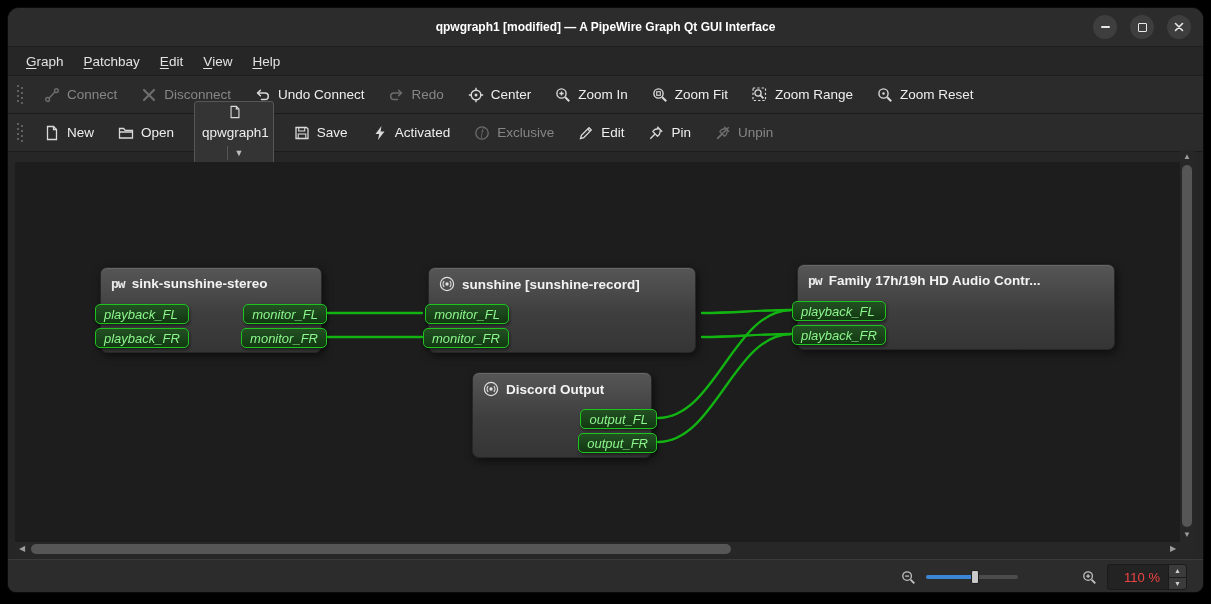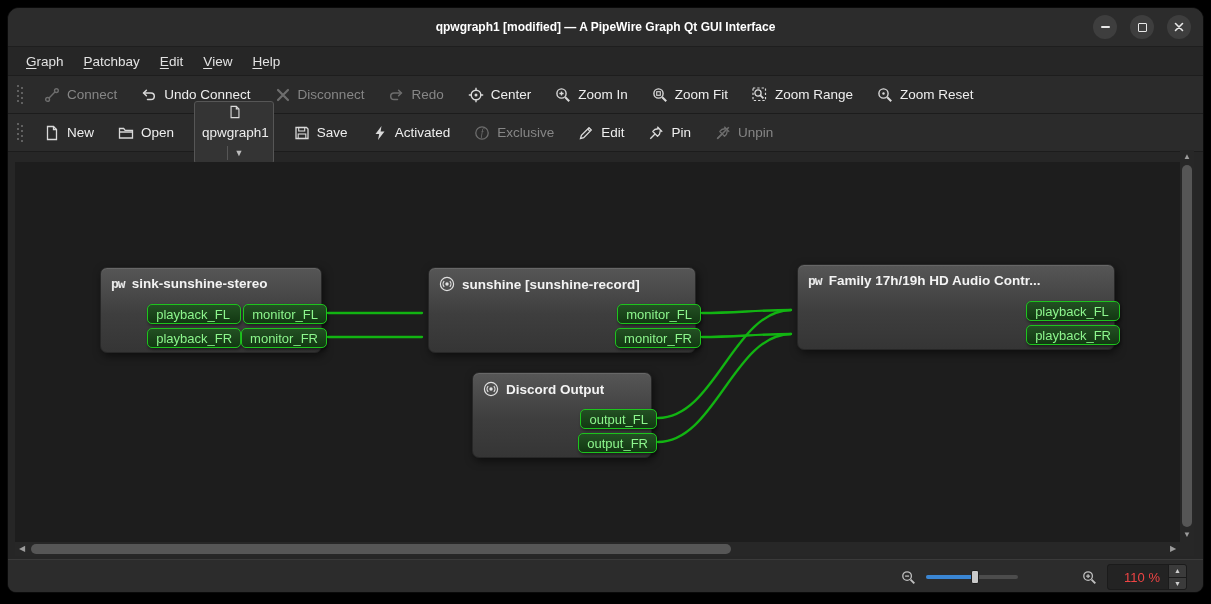--- a/index.html
+++ b/index.html
@@ -44,21 +44,21 @@
   .wires{position:absolute;left:0;top:0;pointer-events:none;}
 
   .node{position:absolute;border-radius:7px;border:1px solid #272727;box-sizing:border-box;
     background:linear-gradient(180deg,#565656 0%,#3e3e3e 55%,#353535 100%);
     box-shadow:2px 3px 8px rgba(0,0,0,.55), inset 0 1px 0 rgba(255,255,255,.10);}
   .node-header{display:flex;align-items:center;gap:7px;padding:8px 10px 0 10px;}
   .node-title{color:#f3f3f3;font-weight:bold;font-size:13.5px;white-space:nowrap;overflow:hidden;}
   .pw-icon{font-family:"DejaVu Sans Mono",monospace;font-weight:bold;font-size:13px;color:#e8e8e8;letter-spacing:-1px;line-height:1;}
   .stream-icon svg{width:16px;height:16px;display:block;color:#e0e0e0;}
 
-  .ports{position:absolute;top:36px;left:-6px;right:-6px;display:flex;justify-content:flex-end;}
+  .ports{position:absolute;top:36px;left:-6px;right:-6px;display:flex;justify-content:space-between;font-style:italic;}
   .pcol{display:flex;flex-direction:column;gap:4px;}
   .pcol.out{align-items:flex-end;}
   .port{height:20px;display:flex;align-items:center;padding:0 8px;border:1.5px solid #1dc41d;border-radius:5px;
     background:linear-gradient(#235023 0%,#123812 100%);color:#8df68d;font-size:13px;white-space:nowrap;
     box-shadow:1px 2px 3px rgba(0,0,0,.45);box-sizing:border-box;}
 
   
   .vsb{position:absolute;left:1172px;top:142px;width:14px;height:392px;background:#272727;}
   .hsb{position:absolute;left:7px;top:534px;width:1165px;height:14px;background:#272727;}
   .sb-corner{position:absolute;left:1172px;top:534px;width:14px;height:14px;background:#272727;}
@@ -116,33 +116,33 @@
 
     <span class="tb-btn disabled">
       <svg viewBox="0 0 16 16" fill="none" stroke="currentColor" stroke-width="1.4">
           <circle cx="3.6" cy="12.4" r="1.9"></circle>
           <circle cx="12.4" cy="3.6" r="1.9"></circle>
           <line x1="5.1" y1="10.9" x2="10.9" y2="5.1"></line>
         </svg>
       <span>Connect</span>
     </span>
 
+    <span class="tb-btn disabled">
+      <svg viewBox="0 0 16 16" fill="none" stroke="currentColor" stroke-width="2.2" stroke-linecap="round">
+          <path d="M3 3 L13 13 M13 3 L3 13"></path>
+        </svg>
+      <span>Disconnect</span>
+    </span>
+
     <span class="tb-btn">
       <svg viewBox="0 0 16 16" fill="none" stroke="currentColor" stroke-width="1.5" stroke-linecap="round">
           <path d="M5.4 3.2 L2.6 6 l2.8 2.8"></path>
           <path d="M3 6 h7 a3.3 3.3 0 0 1 0 6.6 H6.5"></path>
         </svg>
       <span>Undo Connect</span>
-    </span>
-
-    <span class="tb-btn disabled">
-      <svg viewBox="0 0 16 16" fill="none" stroke="currentColor" stroke-width="2.2" stroke-linecap="round">
-          <path d="M3 3 L13 13 M13 3 L3 13"></path>
-        </svg>
-      <span>Disconnect</span>
     </span>
 
     <span class="tb-btn disabled">
       <svg viewBox="0 0 16 16" fill="none" stroke="currentColor" stroke-width="1.5" stroke-linecap="round">
           <path d="M10.6 3.2 L13.4 6 l-2.8 2.8"></path>
           <path d="M13 6 H6 a3.3 3.3 0 0 0 0 6.6 h3.5"></path>
         </svg>
       <span>Redo</span>
     </span>
 

